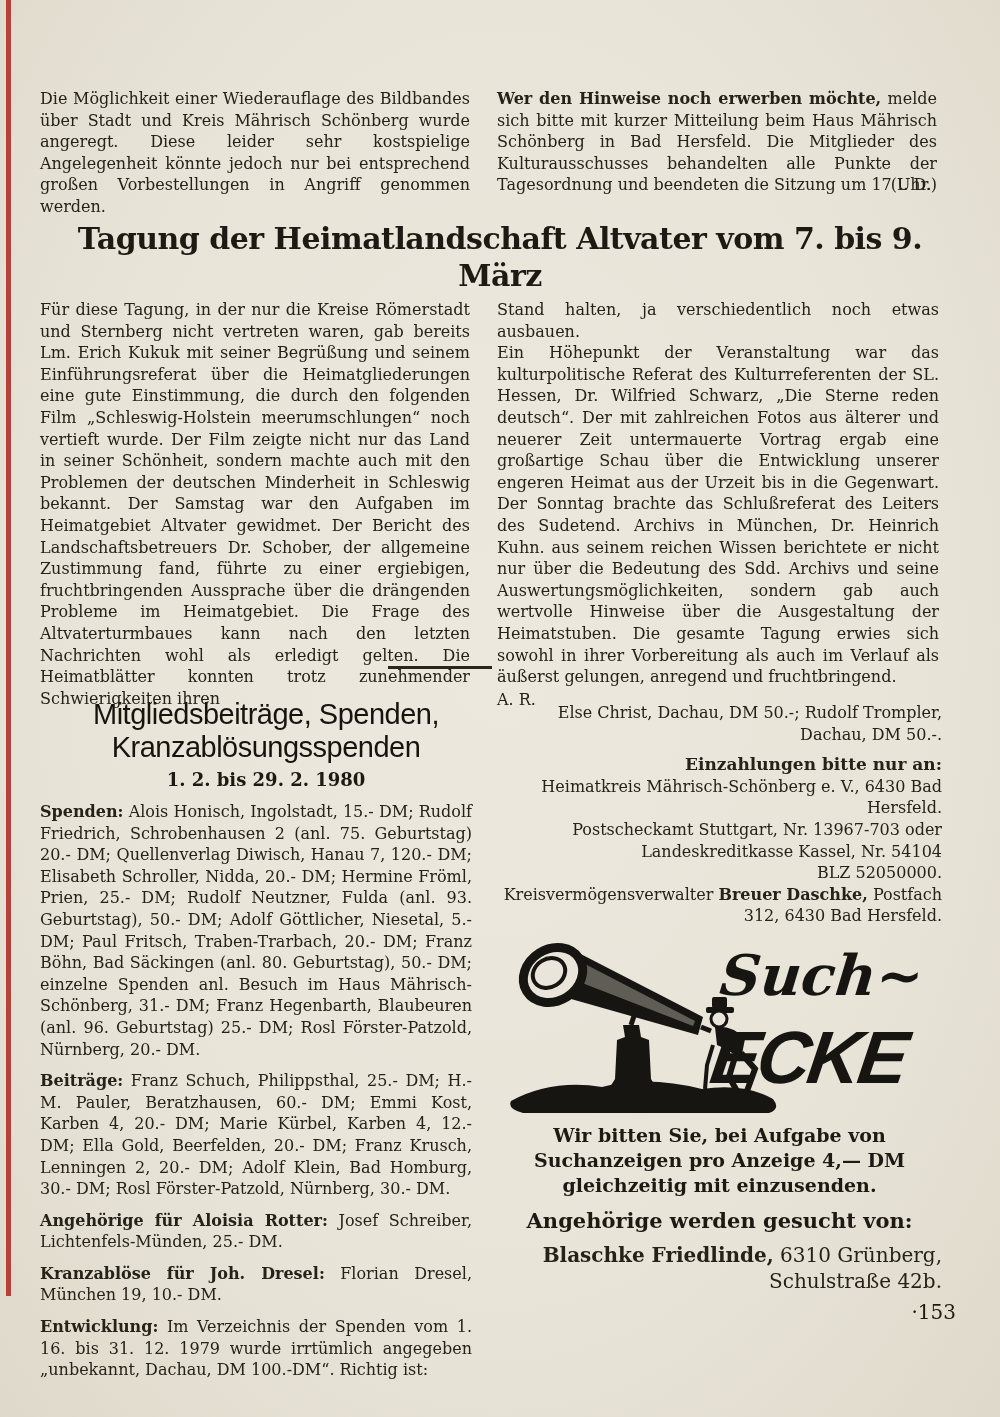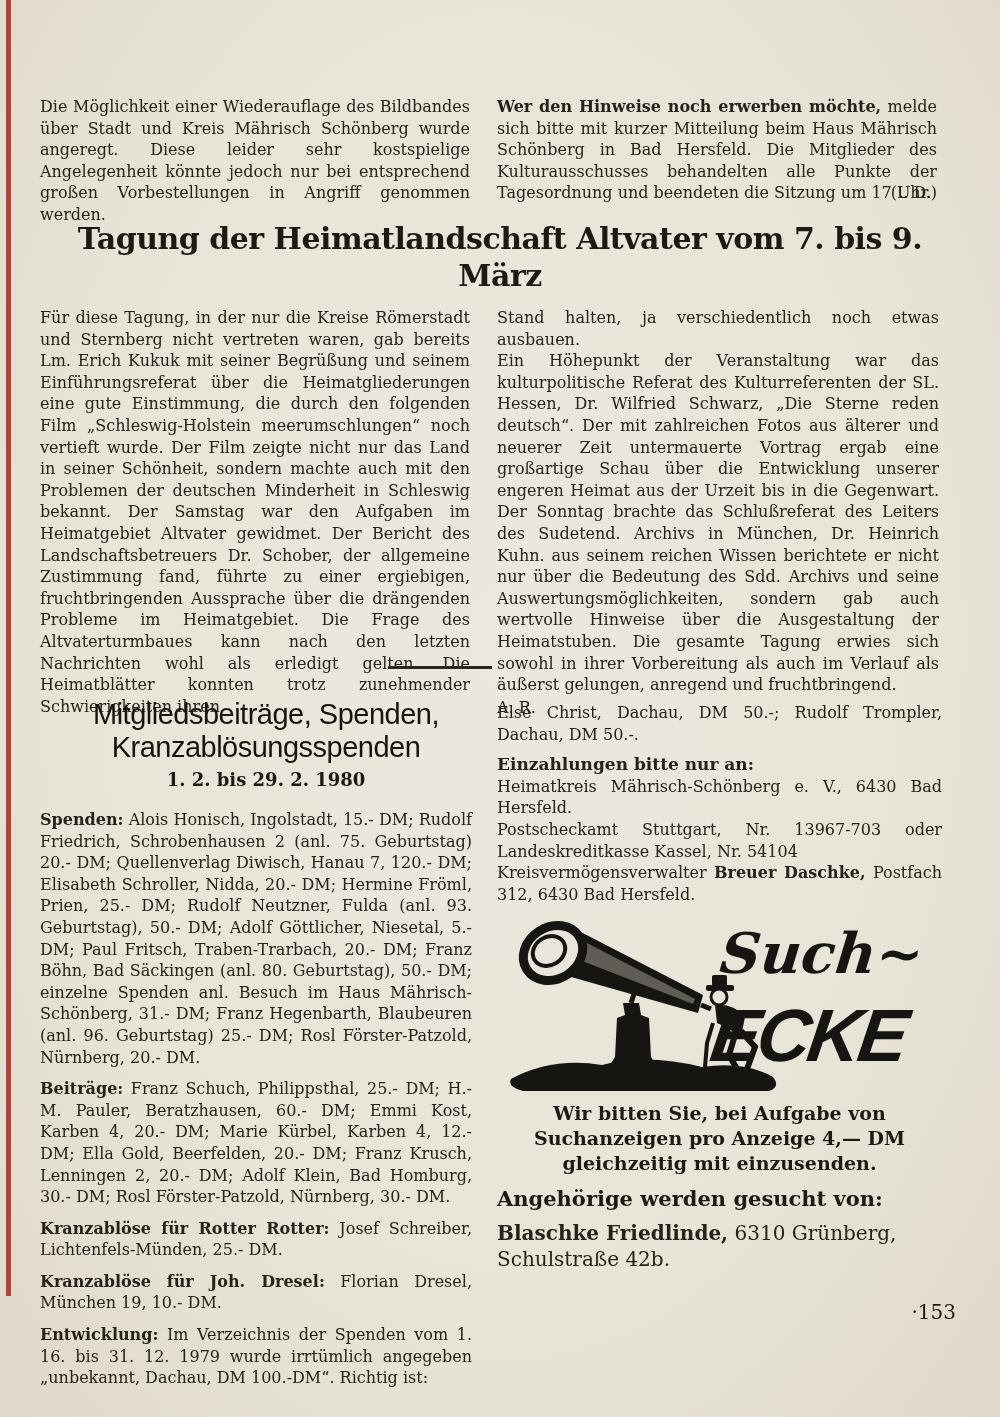--- a/index.html
+++ b/index.html
@@ -8,21 +8,21 @@
     font-family:"DejaVu Serif","Liberation Serif",serif;
     background:#cfc9bc;
   }
   .page{
     position:relative;width:1000px;height:1417px;overflow:hidden;
     background:radial-gradient(ellipse at 50% 45%, #ece8dd 0%, #e8e4d8 60%, #ded9ca 100%);
     color:#262219;
   }
   .red-edge{position:absolute;left:6px;top:0;width:5px;height:1296px;background:#b5413a;}
 
-  .txt{font-size:16px;line-height:21.6px;text-align:justify;margin-top:8px;}
+  .txt{font-size:16px;line-height:21.6px;text-align:justify;}
   .b{font-weight:bold;}
 
   .top-note-left{position:absolute;left:40px;top:88px;width:430px;}
   .top-note-right{position:absolute;left:497px;top:88px;width:440px;}
   .sig-abs{position:absolute;right:0;bottom:0;}
 
   .headline{
     position:absolute;left:35px;top:220px;width:930px;
     font-weight:bold;font-size:30px;line-height:37px;text-align:center;
     color:#1d1a14;letter-spacing:-0.5px;
@@ -43,31 +43,31 @@
   }
   .mem-period{
     position:absolute;left:40px;top:769px;width:452px;
     font-weight:bold;font-size:18px;text-align:center;color:#1d1a14;
   }
 
   .mem-left{position:absolute;left:40px;top:801px;width:432px;}
   .mem-left p{margin:0 0 10px 0;}
 
   .mem-right{position:absolute;left:497px;top:702px;width:445px;}
-  .mem-right p{margin:0 0 9px 0;}
+  .mem-right p{margin:0 0 9px 0;text-align:right;}
   .pay-block p{margin:0;}
   .pay-label{font-weight:bold;font-size:17px;}
 
   .logo-wrap{margin:6px 0 4px 0;}
 
   .notice{
     font-weight:bold;font-size:19px;line-height:25px;text-align:center;
     margin:4px 0 10px 0;color:#1d1a14;
   }
-  .gesucht-heading{font-weight:bold;font-size:21px;line-height:26px;margin:0 0 8px 0;color:#1d1a14;text-align:left;}
+  .gesucht-heading{font-weight:bold;font-size:21px;line-height:26px;margin:0 0 8px 0;color:#1d1a14;text-align:center;}
   .entry{font-size:20px;line-height:26px;text-align:left;margin:0;}
 
   .page-number{position:absolute;right:44px;top:1300px;font-size:20px;color:#1d1a14;}
 </style>
 </head>
 <body>
 
 <div class="page">
 
   <div class="red-edge"></div>
@@ -97,32 +97,33 @@
 
   <div class="mem-heading">
     <div>Mitgliedsbeiträge, Spenden,</div>
     <div>Kranzablösungsspenden</div>
   </div>
   <div class="mem-period">1. 2. bis 29. 2. 1980</div>
 
   <div class="mem-left txt">
     <p><span class="b">Spenden:</span><span> Alois Honisch, Ingolstadt, 15.- DM; Rudolf Friedrich, Schrobenhausen 2 (anl. 75. Geburtstag) 20.- DM; Quellenverlag Diwisch, Hanau 7, 120.- DM; Elisabeth Schroller, Nidda, 20.- DM; Hermine Fröml, Prien, 25.- DM; Rudolf Neutzner, Fulda (anl. 93. Geburtstag), 50.- DM; Adolf Göttlicher, Niesetal, 5.- DM; Paul Fritsch, Traben-Trarbach, 20.- DM; Franz Böhn, Bad Säckingen (anl. 80. Geburtstag), 50.- DM; einzelne Spenden anl. Besuch im Haus Mährisch-Schönberg, 31.- DM; Franz Hegenbarth, Blaubeuren (anl. 96. Geburtstag) 25.- DM; Rosl Förster-Patzold, Nürnberg, 20.- DM.</span></p>
     <p><span class="b">Beiträge:</span><span> Franz Schuch, Philippsthal, 25.- DM; H.-M. Pauler, Beratzhausen, 60.- DM; Emmi Kost, Karben 4, 20.- DM; Marie Kürbel, Karben 4, 12.- DM; Ella Gold, Beerfelden, 20.- DM; Franz Krusch, Lenningen 2, 20.- DM; Adolf Klein, Bad Homburg, 30.- DM; Rosl Förster-Patzold, Nürnberg, 30.- DM.</span></p>
-    <p><span class="b">Kranzablöse für Rotter Rotter:</span><span> Josef Schreiber, Lichtenfels-Münden, 25.- DM.</span></p>
+    <p><span class="b">Angehörige für Aloisia Rotter:</span><span> Josef Schreiber, Lichtenfels-Münden, 25.- DM.</span></p>
     <p><span class="b">Kranzablöse für Joh. Dresel:</span><span> Florian Dresel, München 19, 10.- DM.</span></p>
     <p><span class="b">Entwicklung:</span><span> Im Verzeichnis der Spenden vom 1. 16. bis 31. 12. 1979 wurde irrtümlich angegeben „unbekannt, Dachau, DM 100.-DM“. Richtig ist:</span></p>
   </div>
 
   <div class="mem-right">
     <p class="txt">Else Christ, Dachau, DM 50.-; Rudolf Trompler, Dachau, DM 50.-.</p>
 
     <div class="pay-block txt">
       <p class="pay-label">Einzahlungen bitte nur an:</p>
       <p>Heimatkreis Mährisch-Schönberg e. V., 6430 Bad Hersfeld.</p>
       <p>Postscheckamt Stuttgart, Nr. 13967-703 oder Landeskreditkasse Kassel, Nr. 54104</p>
+      <p>BLZ 52050000.</p>
       <p><span>Kreisvermögensverwalter </span><span class="b">Breuer Daschke,</span><span> Postfach 312, 6430 Bad Hersfeld.</span></p>
     </div>
 
     <div class="logo-wrap">
       <svg width="445" height="182" viewBox="0 0 445 182" xmlns="http://www.w3.org/2000/svg">
 
         <path d="M14,168 Q55,146 105,154 Q150,142 205,156 Q248,150 276,166 Q284,176 272,180 L26,180 Q10,176 14,168 Z" fill="#171511"></path>
 
         <path d="M126,92 L142,92 L144,104 L152,107 L154,146 L164,162 L108,162 L118,146 L120,107 L128,104 Z" fill="#171511"></path>
         <line x1="134" y1="92" x2="138" y2="80" stroke="#171511" stroke-width="5"></line>

